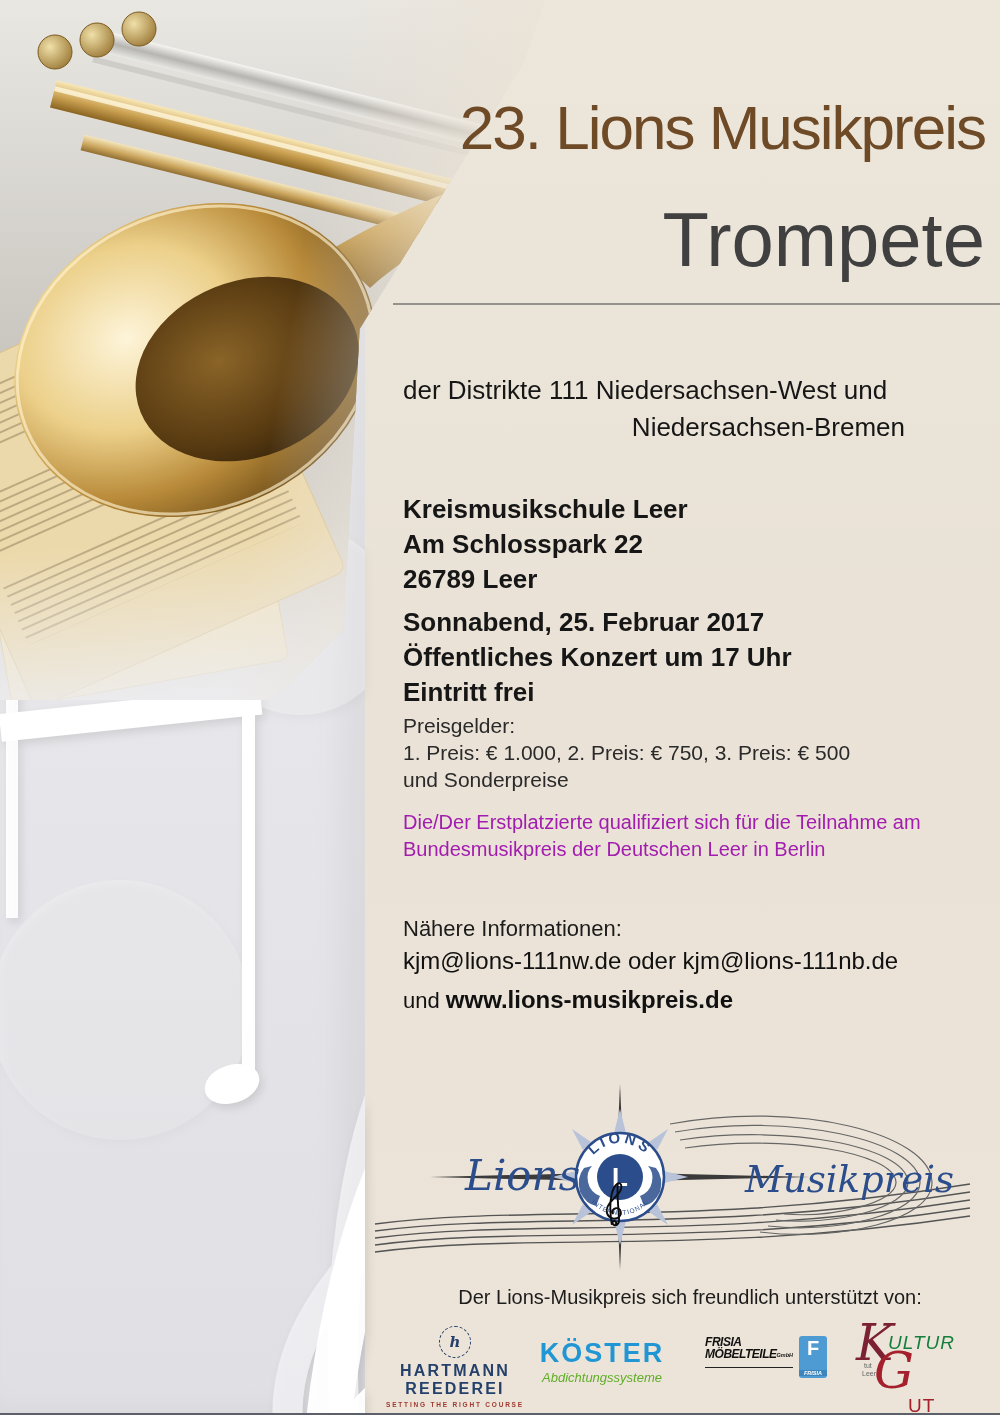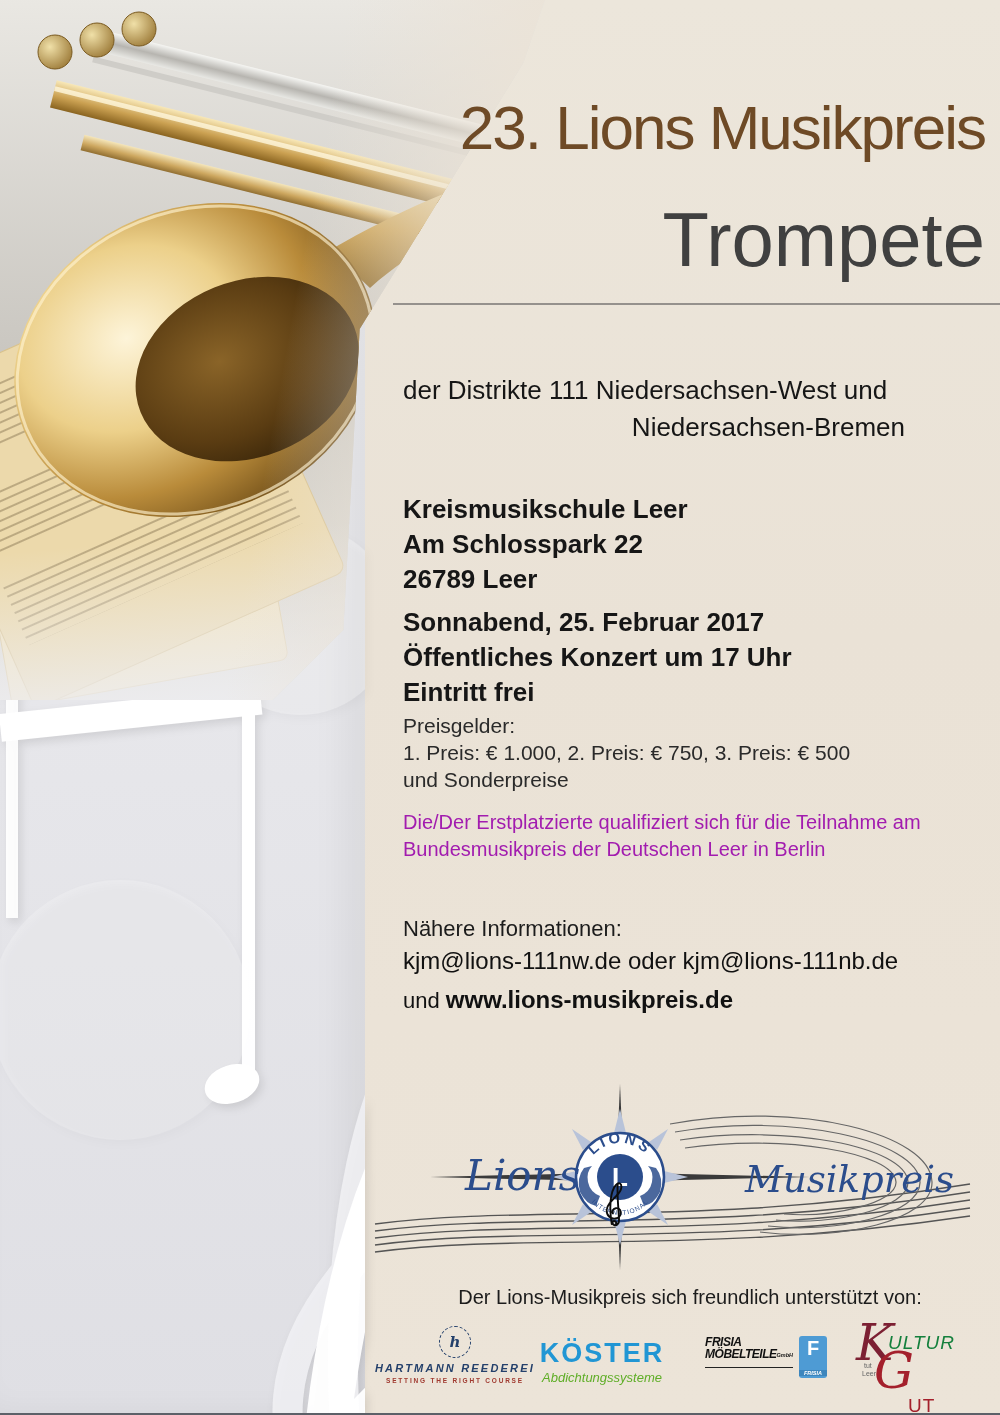--- a/index.html
+++ b/index.html
@@ -50,21 +50,21 @@
   .contact-web b{font-size:24px;}
   .supporters-heading{position:absolute;top:1286px;left:400px;width:580px;text-align:center;color:#1c1c1c;font-size:20px;}
   
   .logo-svg{position:absolute;left:370px;top:1082px;z-index:3;}
   
   .sponsor{position:absolute;z-index:3;text-align:center;}
   .sp-hartmann{left:455px;top:1326px;transform:translateX(-50%);width:170px;}
   .sp-hartmann .ring{width:30px;height:30px;margin:0 auto 4px;border:1.6px dashed #24406b;border-radius:50%;
      display:flex;align-items:center;justify-content:center;font-family:"DejaVu Serif",serif;
      font-style:italic;font-weight:bold;font-size:15px;color:#24406b;}
-  .sp-hartmann .name{color:#24406b;font-size:11px;font-weight:bold;letter-spacing:2.2px;font-style:italic;}
+  .sp-hartmann .name{color:#24406b;font-size:16px;font-weight:bold;letter-spacing:2.2px;}
   .sp-hartmann .tag{color:#a03a30;font-size:6.5px;letter-spacing:1.8px;margin-top:3px;font-weight:bold;}
   .sp-koester{left:602px;top:1338px;transform:translateX(-50%);width:160px;}
   .sp-koester .name{color:#2196d4;font-size:27px;font-weight:bold;letter-spacing:2px;}
   .sp-koester .tag{color:#5fae27;font-size:13px;font-style:italic;margin-top:1px;}
   .sp-frisia{left:762px;top:1336px;transform:translateX(-50%);width:130px;display:flex;align-items:flex-start;gap:6px;justify-content:flex-end;}
   .sp-frisia .txt{text-align:left;font-style:italic;font-weight:bold;color:#111;line-height:12px;font-size:12px;letter-spacing:-.5px;border-bottom:1.5px solid #222;padding-bottom:6px;}
   .sp-frisia .txt .gmbh{font-size:5.5px;letter-spacing:0;vertical-align:1px;}
   .sp-frisia .badge{width:28px;height:38px;background:#4e9bd4;border-radius:3px;color:#fff;display:flex;flex-direction:column;align-items:center;justify-content:space-between;padding:2px 0;}
   .sp-frisia .badge .f{font-size:20px;font-weight:bold;line-height:20px;}
   .sp-frisia .badge .b{font-size:5.5px;font-style:italic;font-weight:bold;background:#3d86bd;width:100%;text-align:center;}

